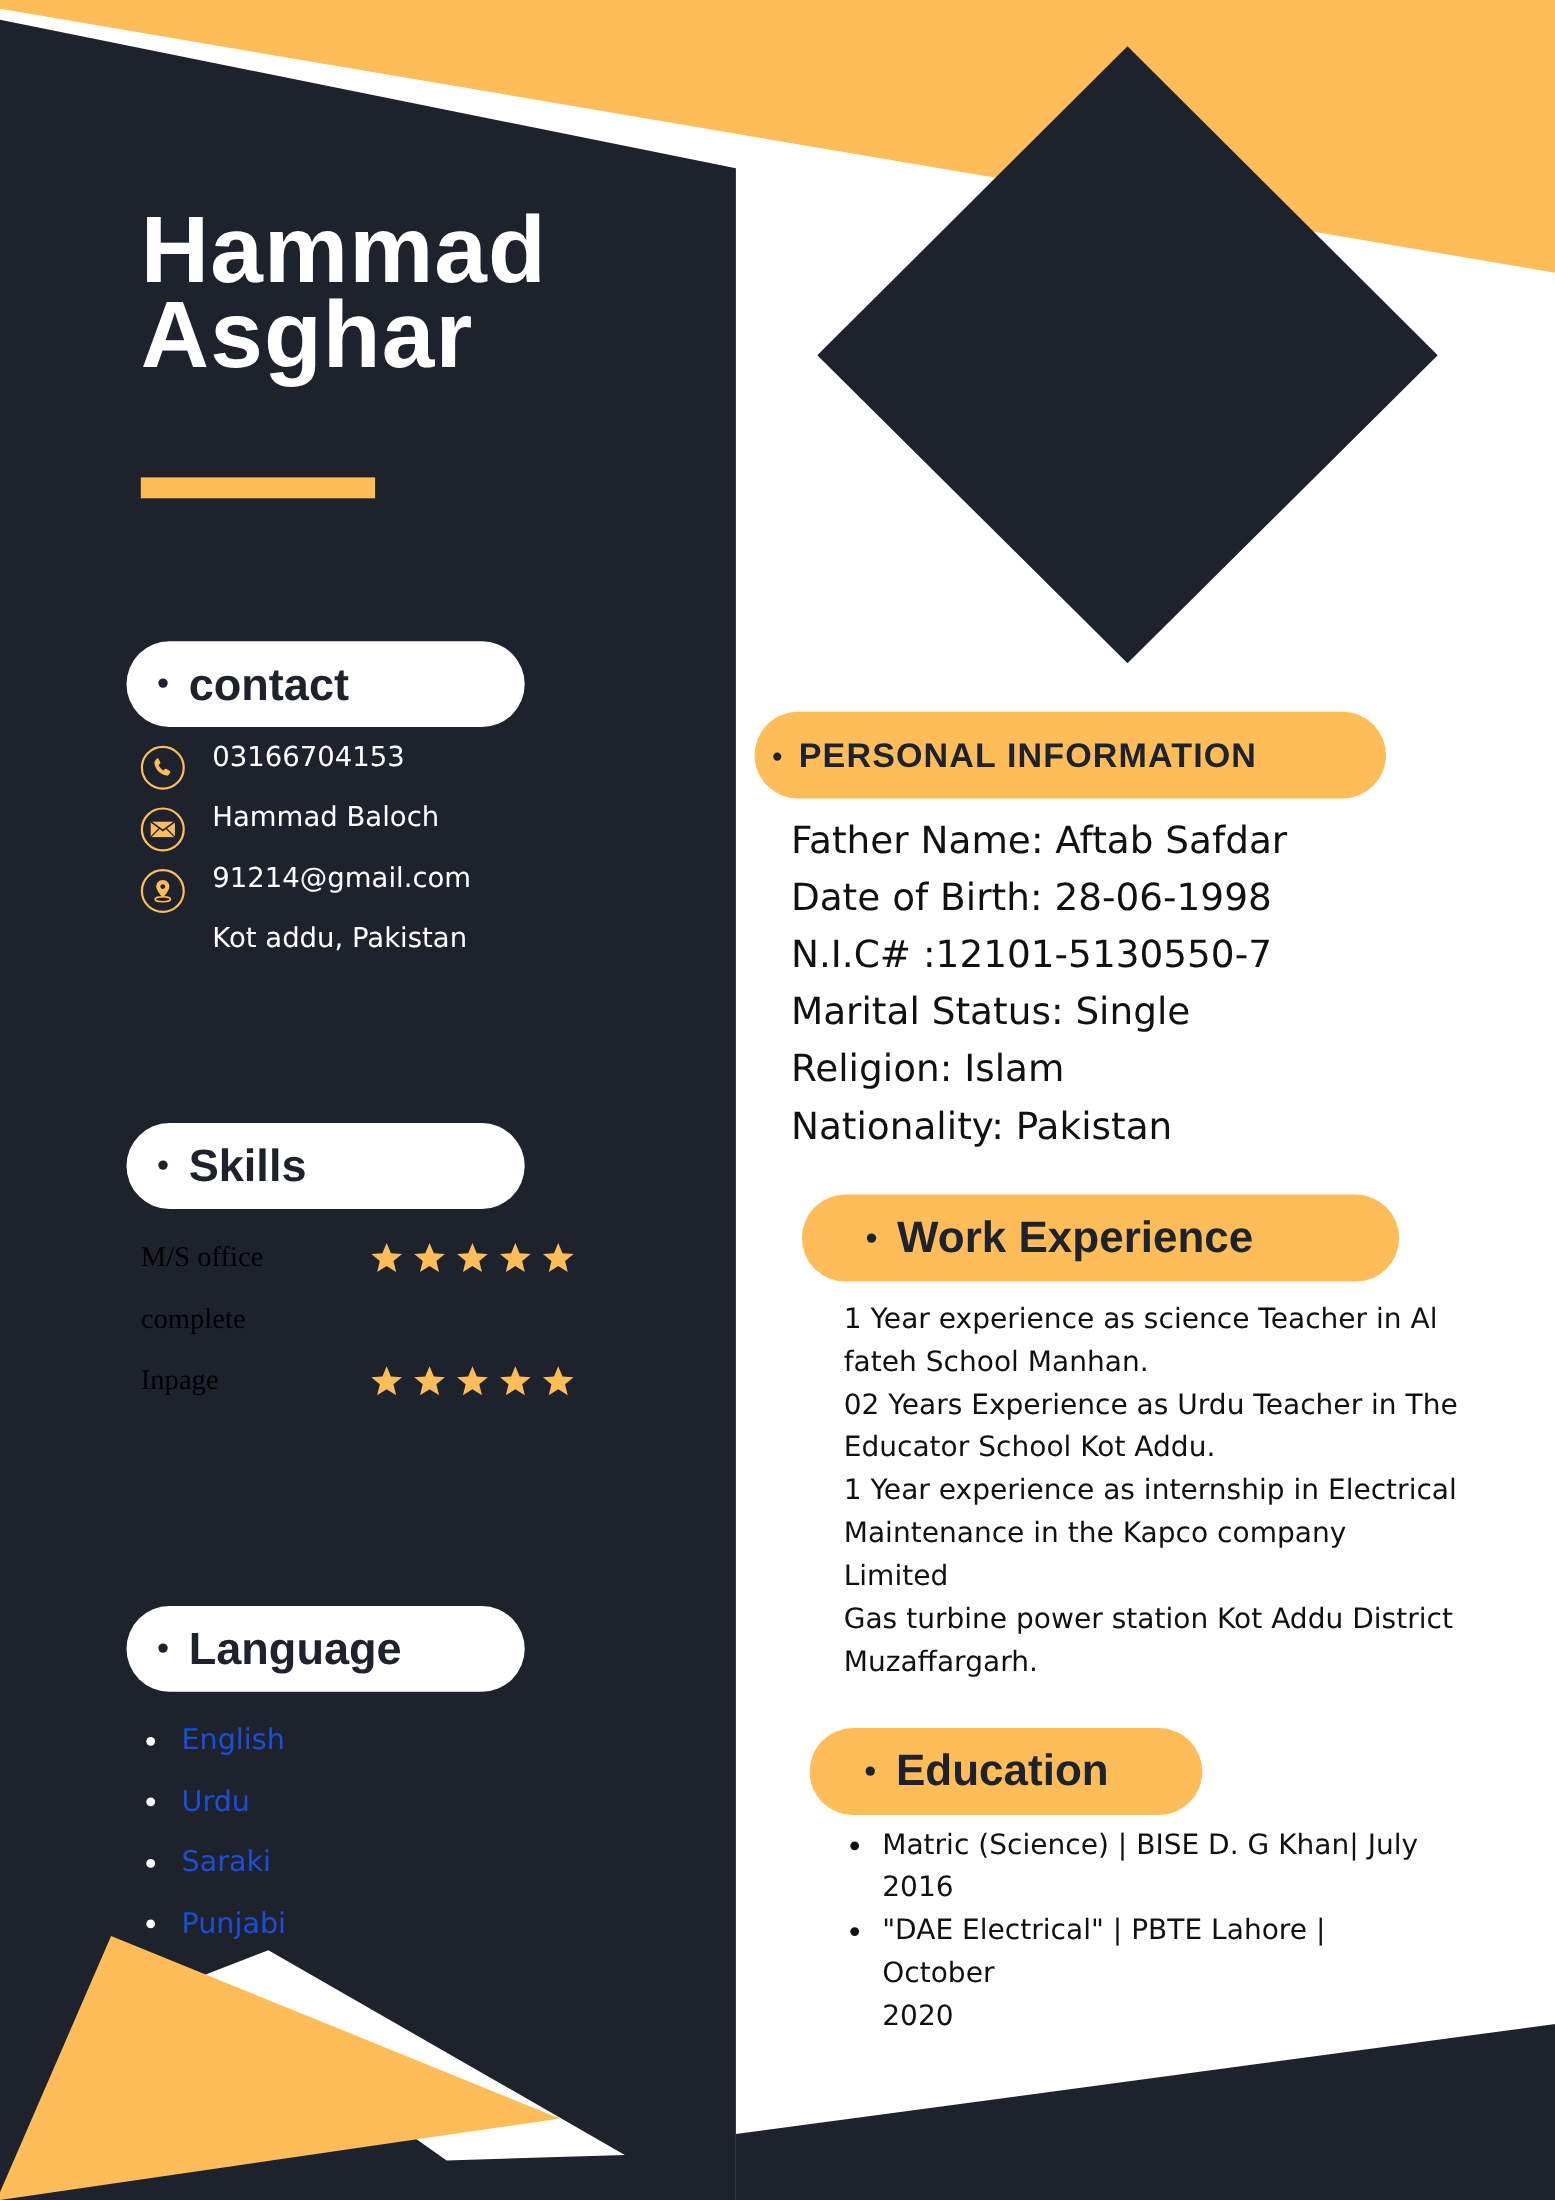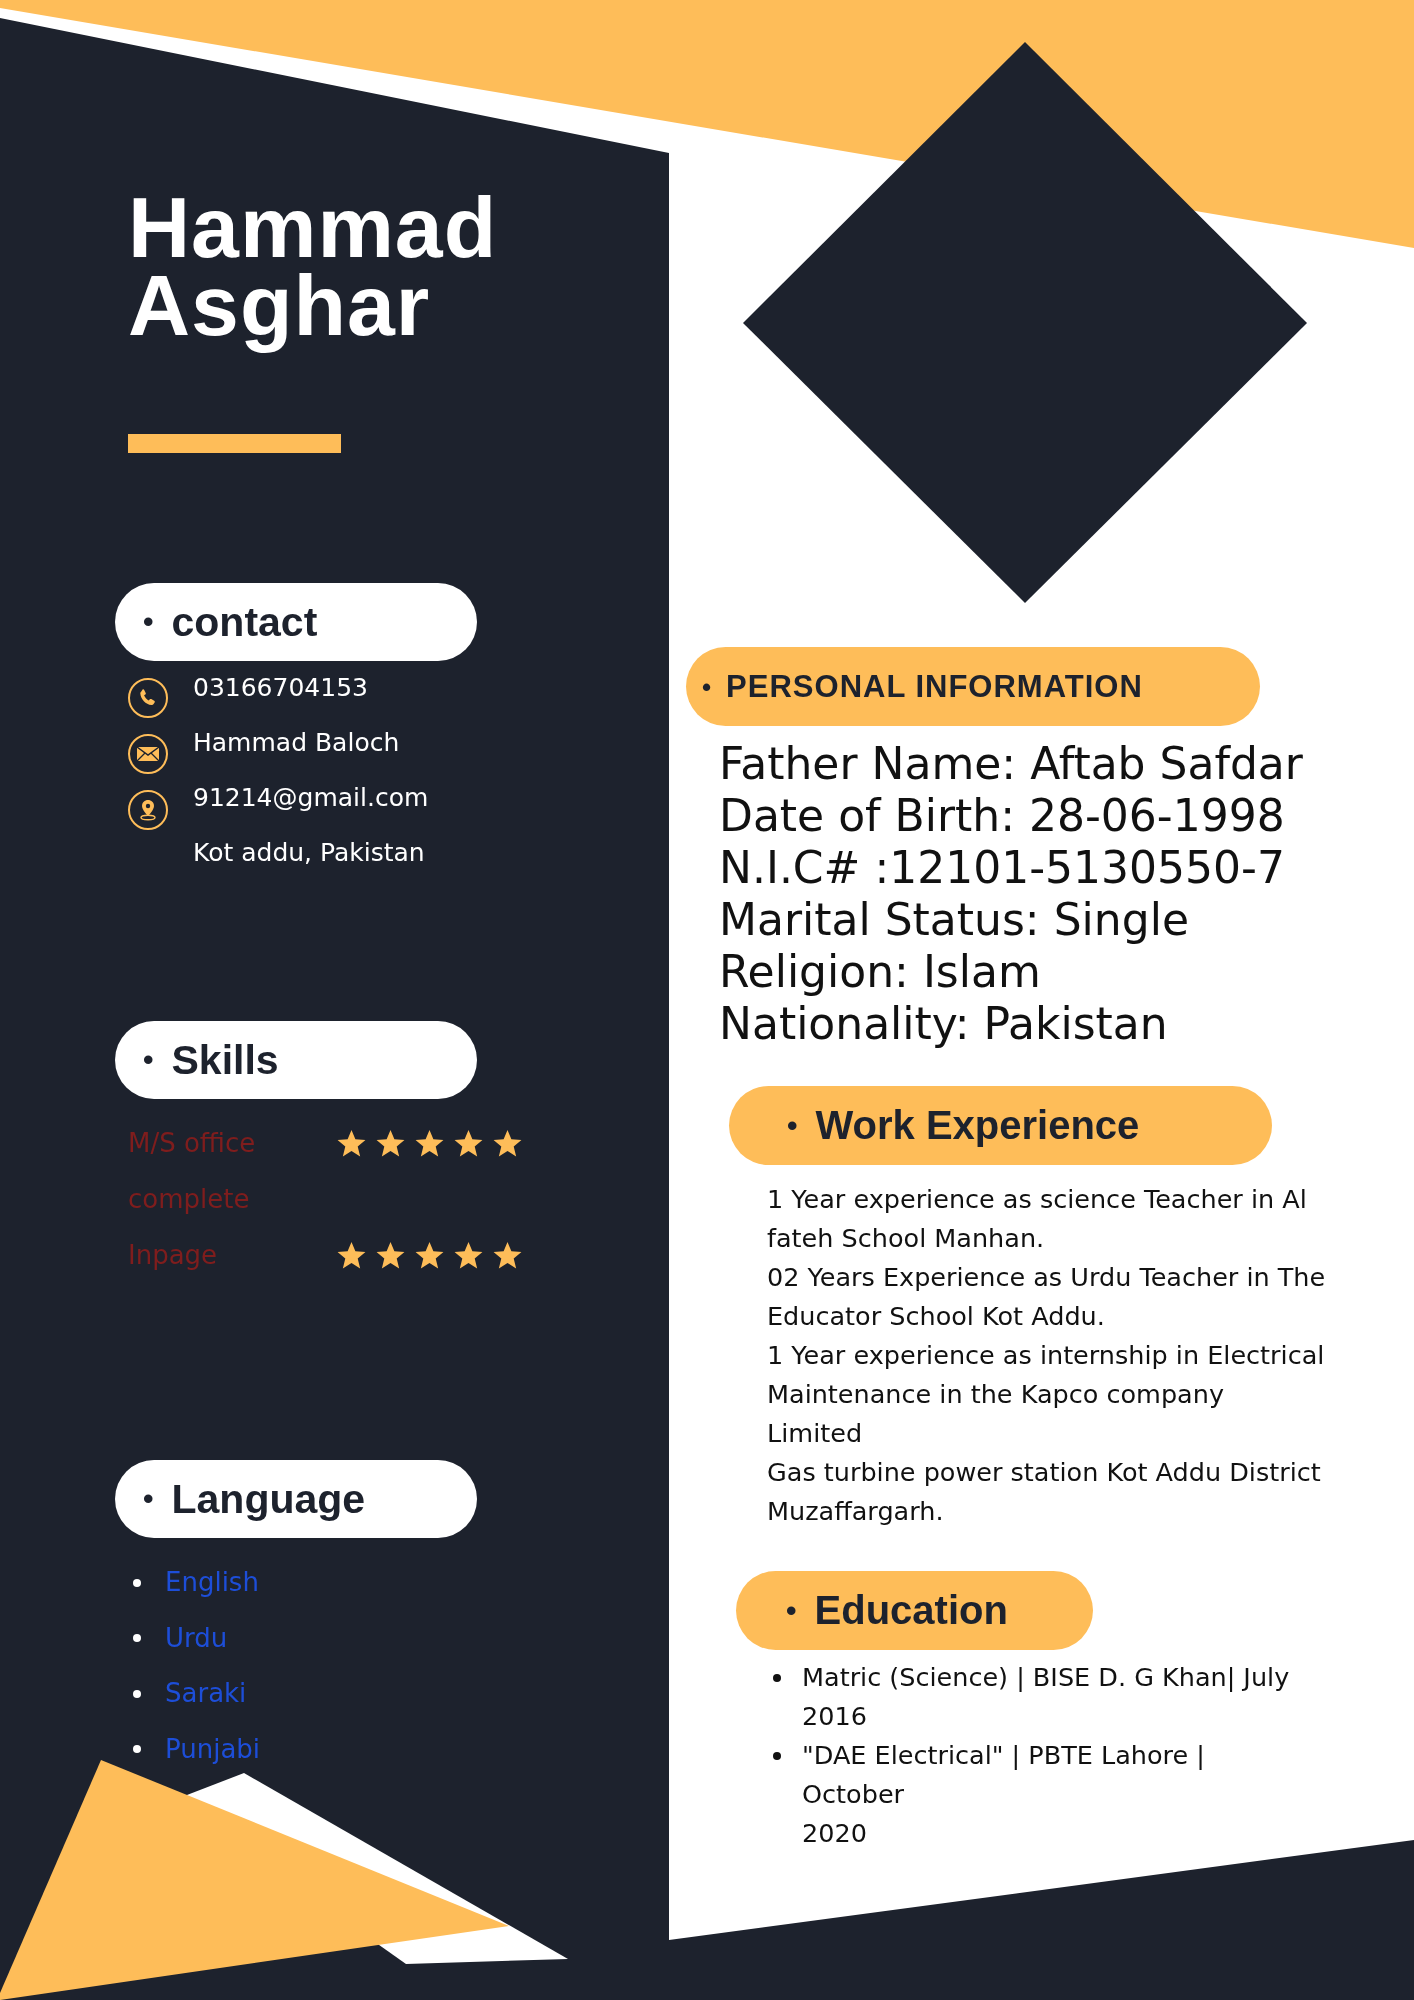--- a/index.html
+++ b/index.html
@@ -14,29 +14,29 @@
   .pill-orange { background:#FEBD59; }
   .contact-pill { left:115px; top:583px; width:362px; height:78px; padding-left:28px; box-sizing:border-box; font-size:41px; }
   .skills-pill { left:115px; top:1021px; width:362px; height:78px; padding-left:28px; box-sizing:border-box; font-size:41px; }
   .lang-pill { left:115px; top:1460px; width:362px; height:78px; padding-left:28px; box-sizing:border-box; font-size:41px; }
   .personal-pill { left:686px; top:647px; width:574px; height:79px; padding-left:16px; box-sizing:border-box; font-size:31px; letter-spacing:1px; }
   .work-pill { left:729px; top:1086px; width:543px; height:79px; padding-left:58px; box-sizing:border-box; font-size:40px; }
   .edu-pill { left:736px; top:1571px; width:357px; height:79px; padding-left:50px; box-sizing:border-box; font-size:40px; }
   .contact-icons { left:115px; top:678px; }
   .cicon { width:40px; height:40px; border:2px solid #FEBD59; border-radius:50%; box-sizing:border-box; display:flex; align-items:center; justify-content:center; margin-bottom:16px; }
   .contact-lines { left:180px; top:660px; color:#ffffff; font-size:25px; line-height:55px; }
-  .skills { left:115px; top:1115px; color:#7f1d1d; font-size:26px; }
+  .skills { left:115px; top:1115px; color:#000000; font-size:26px;font-family:Liberation Serif, serif; }
   .skill-row { position:relative; height:56px; display:flex; align-items:center; }
   .skill-row .label { width:208px; }
   .stars { display:flex; gap:8px; }
   .star { width:31px; height:31px; }
   .langs { left:130px; top:1555px; color:#1d4ed8; font-size:26px; line-height:55.5px; list-style:none; margin:0; padding:0; }
   .langs li { display:flex; align-items:center; }
   .langs li .b { width:8px; height:8px; border-radius:50%; background:#fff; margin-right:24px; margin-left:3px; }
-  .personal { left:706px; top:738px; color:#111111; font-size:44px; line-height:52px; }
+  .personal { left:706px; top:738px; color:#111111; font-size:34px; line-height:52px; }
   .work { left:754px; top:1180px; width:560px; color:#111111; font-size:25.5px; line-height:39px; }
   .edu { left:770px; top:1658px; width:540px; color:#111111; font-size:25.5px; line-height:39px; margin:0; padding:0; list-style:none; }
   .edu li { position:relative; padding-left:32px; }
   .edu li .b { position:absolute; left:3px; top:16px; width:8px; height:8px; border-radius:50%; background:#111; }
 </style>
 </head>
 <body>
 
 <svg class="bg-svg" viewBox="0 0 1414 2000" xmlns="http://www.w3.org/2000/svg">
 

